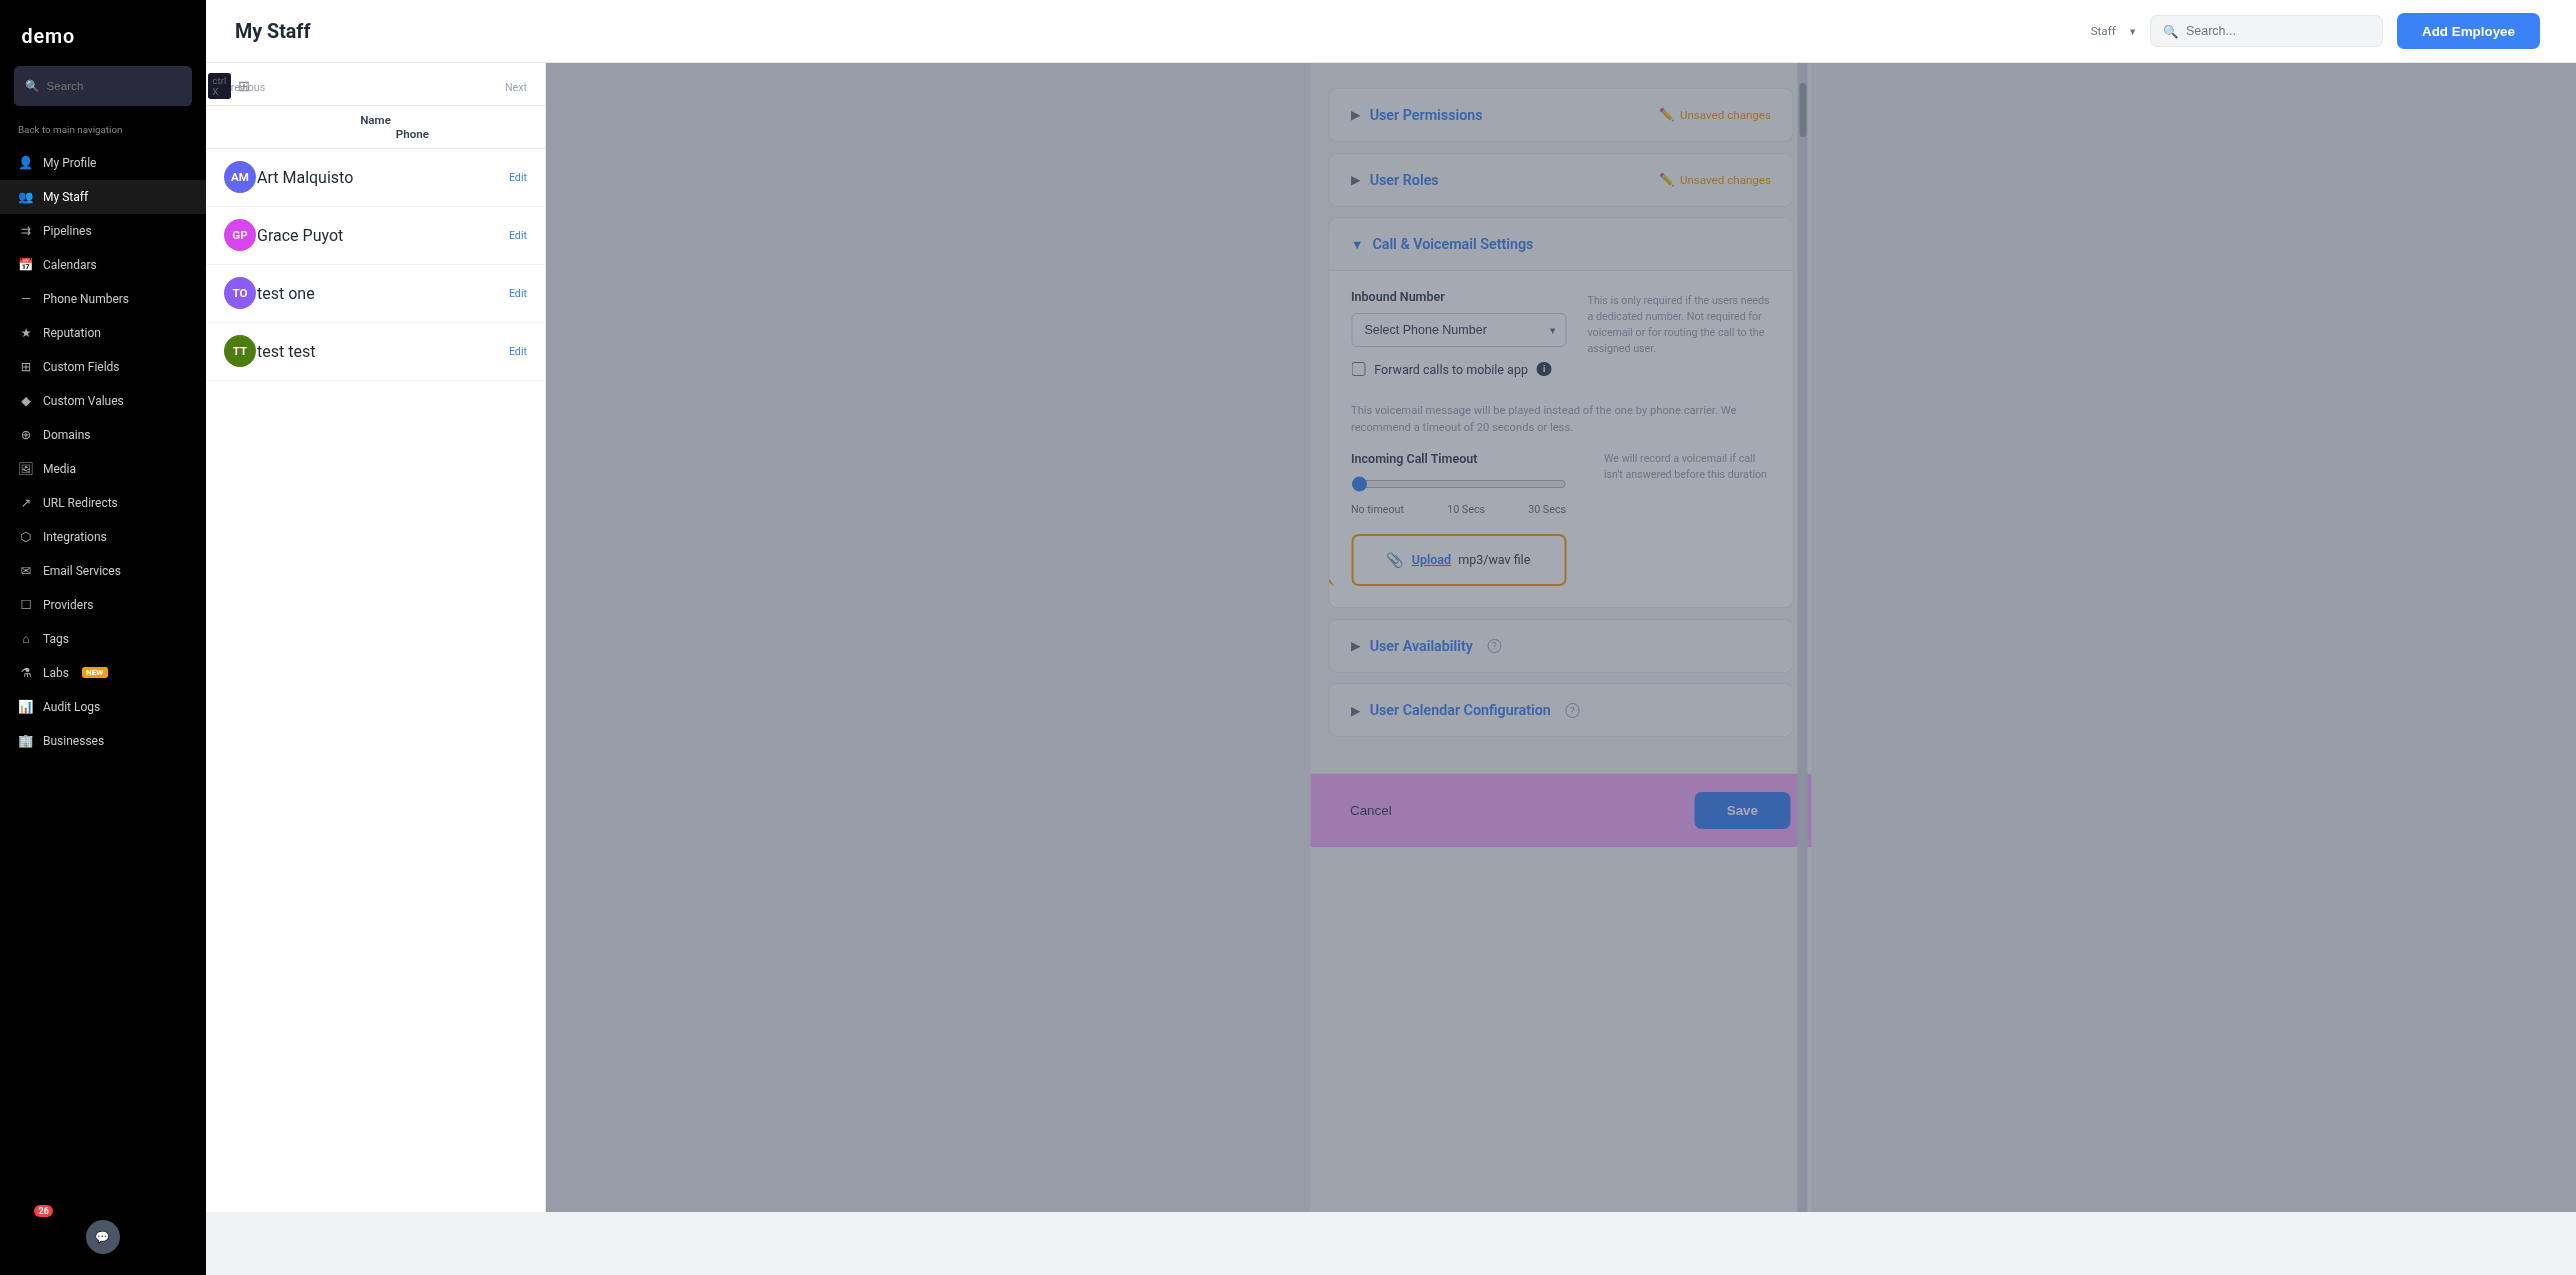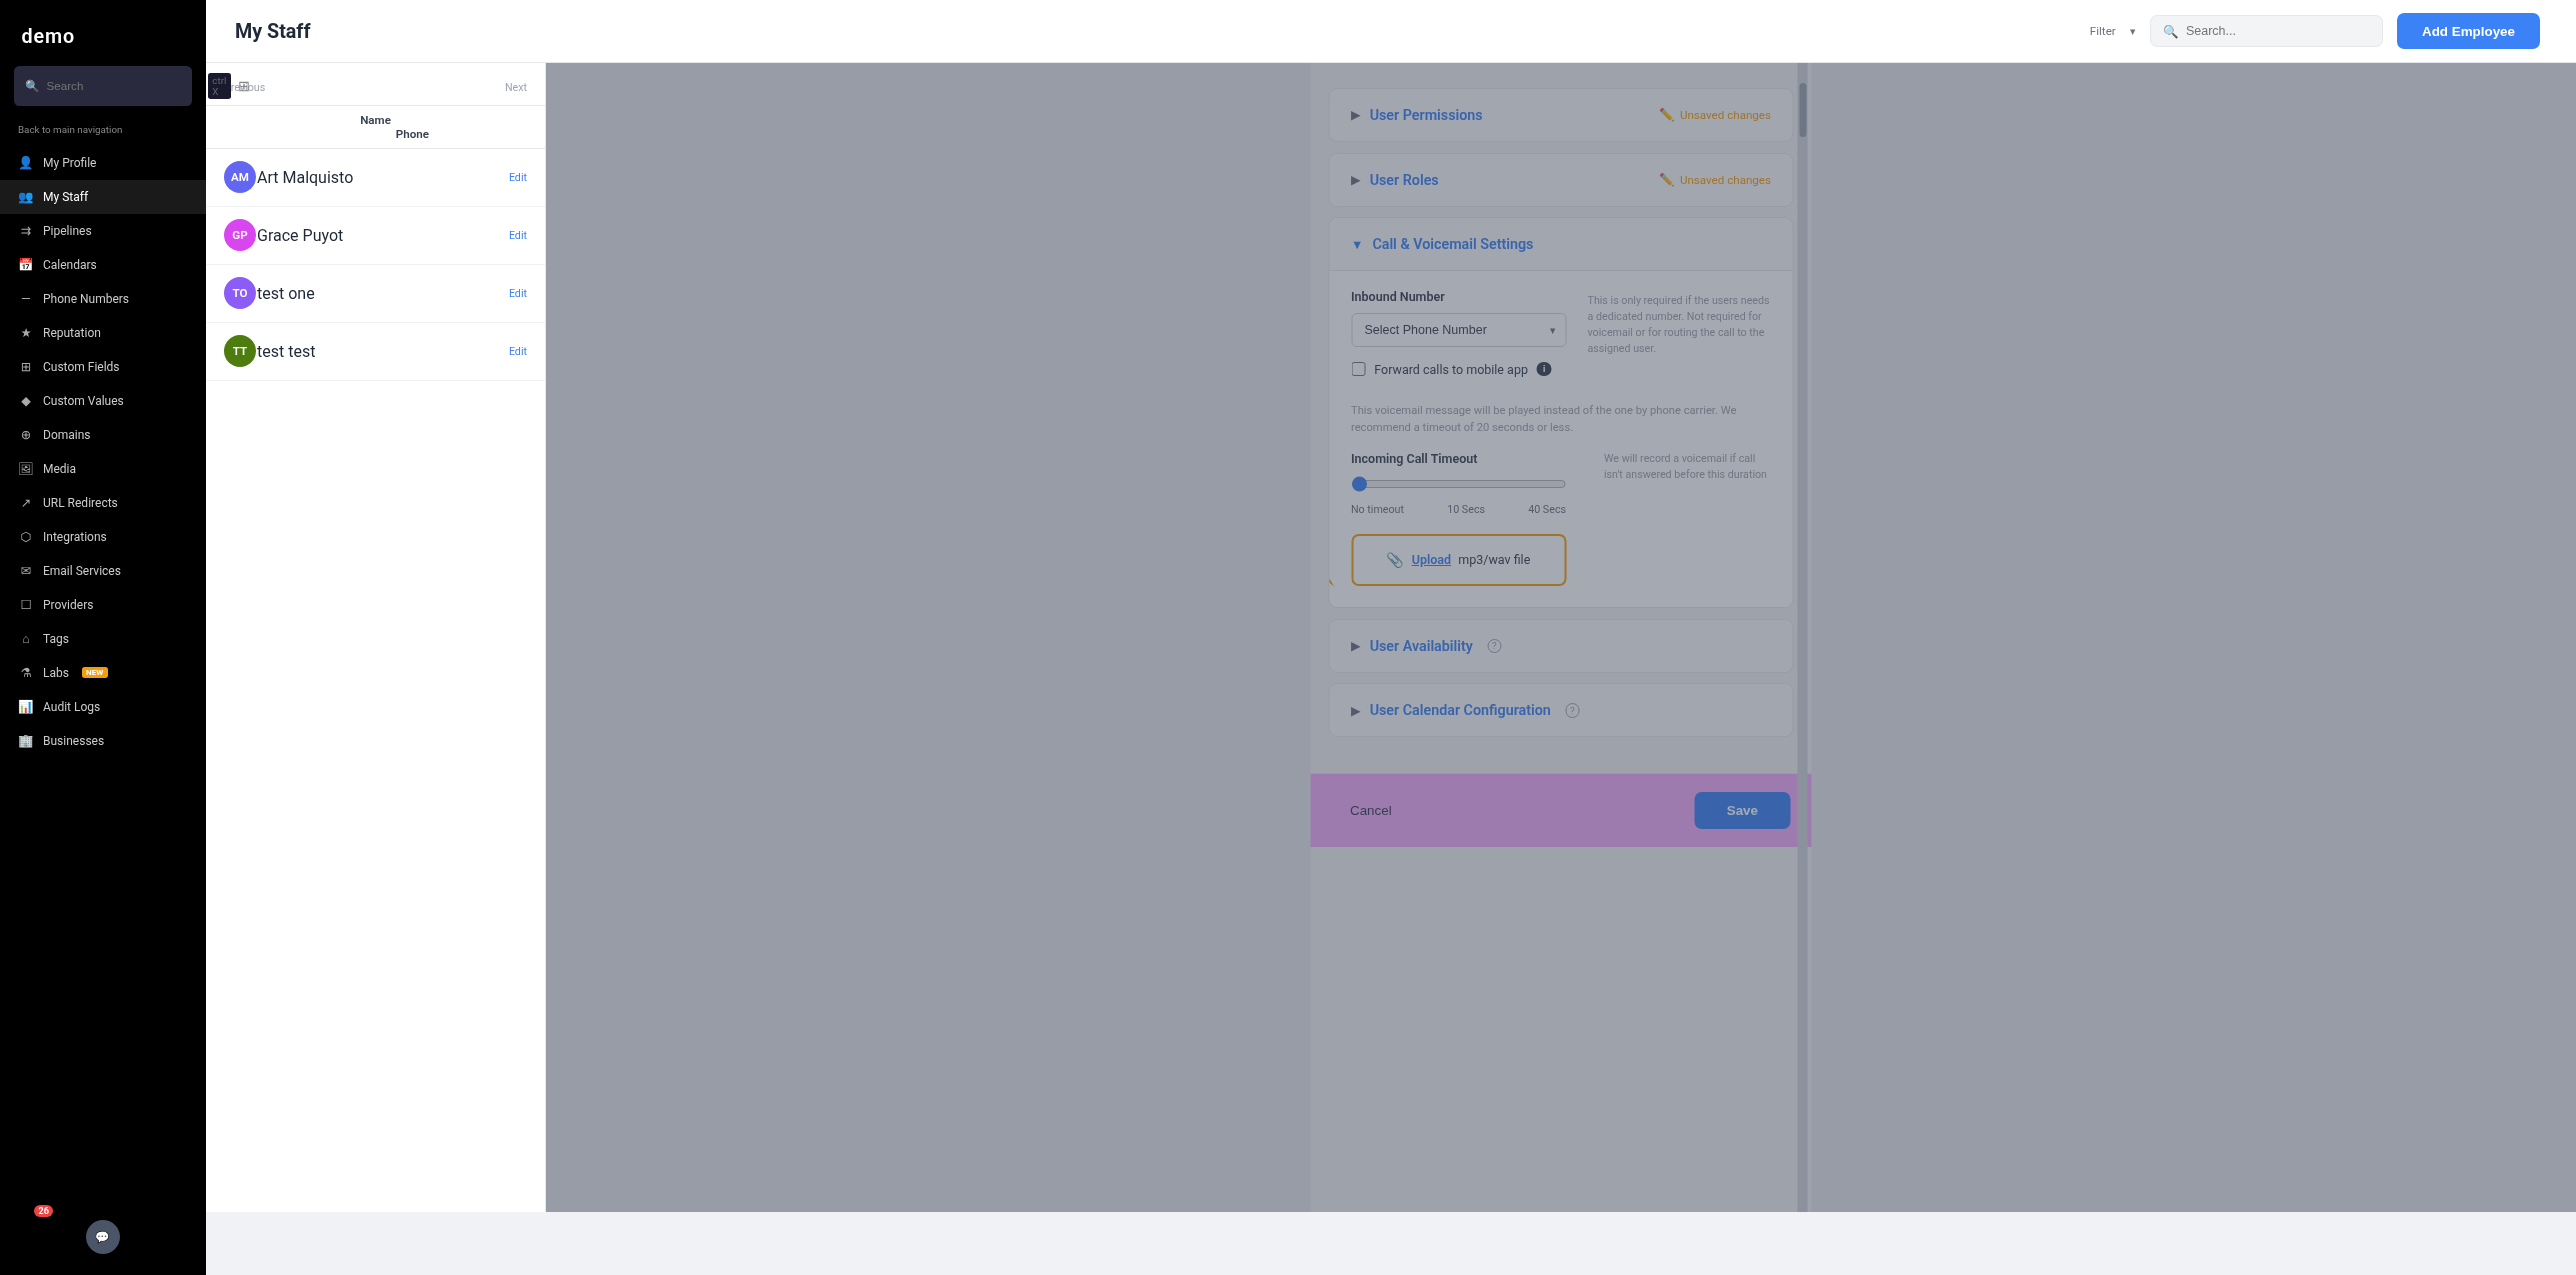--- a/index.html
+++ b/index.html
@@ -623,21 +623,21 @@
     <span class="badge-count" style="position:absolute;top:7.2px;left:34px;">26</span>
   </div>
 </div>
 
 <div class="main-area">
 
   <div class="top-bar">
     <span class="top-bar-title">My Staff</span>
     <div style="flex:1;"></div>
 
-    <span style="font-size:11.6px;color:#6b7280;">Filter</span>
+    <span style="font-size:11.6px;color:#6b7280;">Staff</span>
     <span style="font-size:10.7px;color:#6b7280;cursor:pointer;">▾</span>
     <div class="top-bar-search">
       <span style="color:#9ca3af;font-size:12.5px;">🔍</span>
       <input type="text" placeholder="Search..." style="">
     </div>
     <button class="add-employee-btn">Add Employee</button>
   </div>
 
   <div class="main-layout">
 
@@ -753,21 +753,21 @@
               
               <div class="timeout-area">
                 <div class="timeout-slider-wrapper">
                   <div class="timeout-label">Incoming Call Timeout</div>
                   <div class="slider-track">
                     <input type="range" min="0" max="2" value="0" style="width: 215px;">
                   </div>
                   <div class="slider-labels">
                     <span>No timeout</span>
                     <span>10 Secs</span>
-                    <span>40 Secs</span>
+                    <span>30 Secs</span>
                   </div>
                 </div>
                 <div class="timeout-hint">We will record a voicemail if call isn't answered before this duration</div>
               </div>
 
               
               <div style="position:relative;display:inline-block;">
                 
                 <svg style="position:absolute;left:-197px;top:-36px;z-index:100;pointer-events:none;" width="206" height="125" viewBox="0 0 230 140">
                   <path d="M 30 20 Q 60 10 80 40 Q 120 90 190 110" stroke="#f59e0b" stroke-width="5" fill="none" stroke-linecap="round"></path>

